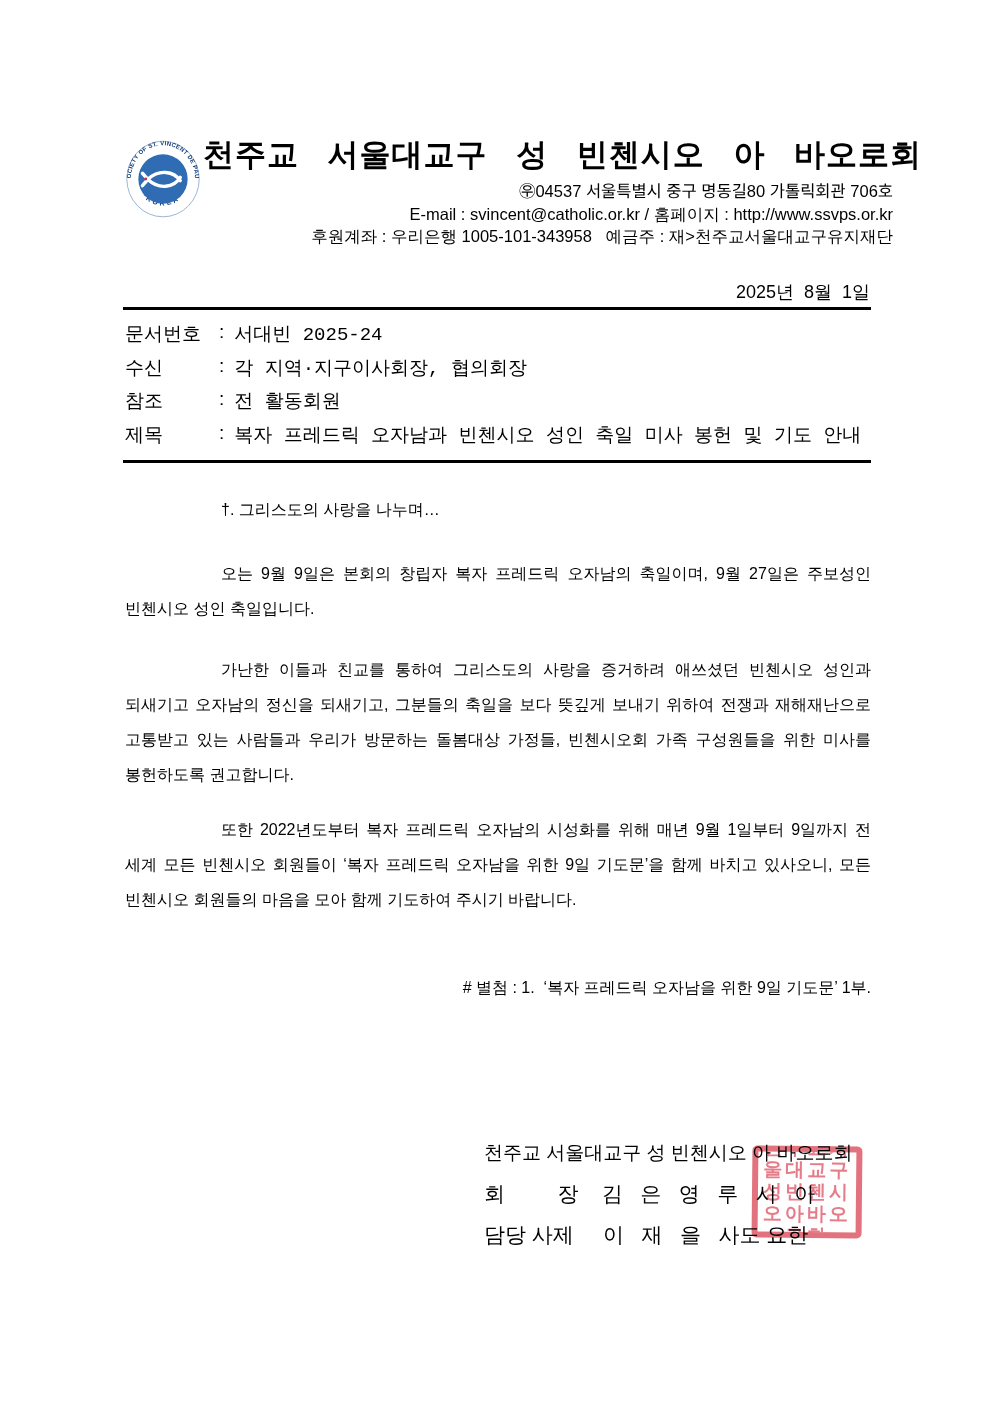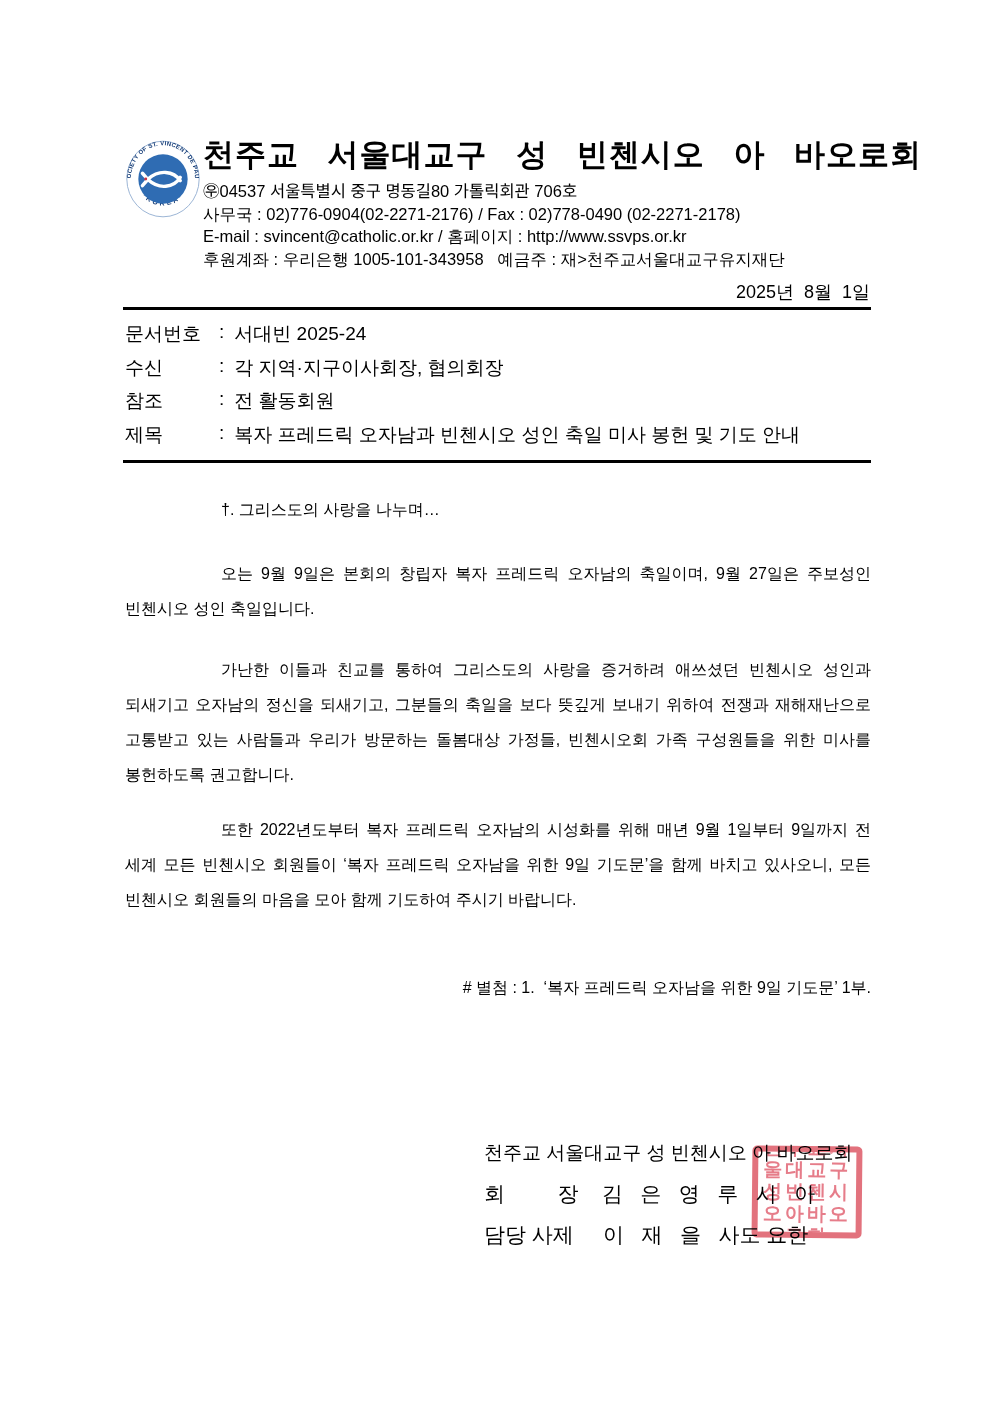--- a/index.html
+++ b/index.html
@@ -10,34 +10,34 @@
   }
   .page{position:relative;width:992px;height:1403px;background:#fff;overflow:hidden;}
 
   
   .logo{position:absolute;left:126px;top:140px;width:74px;height:78px;}
   .header-text{position:absolute;left:203px;top:138px;width:690px;}
   .org-title{
     font-size:31px;font-weight:bold;letter-spacing:1px;word-spacing:19px;
     white-space:nowrap;line-height:34px;margin-bottom:8px;
   }
-  .addr-line{font-size:16.5px;line-height:22.5px;white-space:pre-wrap;}
+  .addr-line{font-size:16.5px;line-height:22.5px;white-space:pre-wrap;text-align:right;}
 
   
   .doc-date{position:absolute;top:280px;right:122px;font-size:18px;white-space:pre-wrap;}
   .rule{position:absolute;left:123px;width:748px;height:3px;background:#000;}
   .rule1{top:307px;}
   .rule2{top:460px;}
 
   
   .meta{position:absolute;left:125px;top:321px;width:746px;font-size:19px;}
   .meta-row{height:33.5px;display:flex;align-items:flex-start;}
   .meta-label{display:inline-block;width:82px;text-align:justify;text-align-last:justify;}
   .meta-sep{display:inline-block;margin:0 10px 0 12px;}
-  .meta-value{white-space:pre-wrap;}
+  .meta-value{white-space:pre-wrap;font-family:Liberation Mono, monospace;}
 
   
   .body-text{position:absolute;left:125px;width:746px;font-size:16px;line-height:35px;
     text-align:justify;word-break:keep-all;}
   .greeting{top:492px;text-align:left;padding-left:96px;}
   .para1{top:556px;text-indent:96px;}
   .para2{top:652px;text-indent:96px;}
   .para3{top:812px;text-indent:96px;}
   .attachment{top:970px;text-align:right;white-space:pre-wrap;}
 
@@ -84,21 +84,20 @@
         <path d="M 66,49 C 58,37 40,35 27,47 L 20,55"></path>
         <path d="M 66,45 C 58,58 40,60 27,48 L 20,40"></path>
       </g>
       <circle cx="24" cy="47" r="1.8" fill="#cc3344"></circle>
     </svg>
   </div>
 
   <div class="header-text">
     <div class="org-title">천주교 서울대교구 성 빈첸시오 아 바오로회</div>
     <div class="addr-line">㉾04537 서울특별시 중구 명동길80 가톨릭회관 706호</div>
-    <div class="addr-line">사무국 : 02)776-0904(02-2271-2176) / Fax : 02)778-0490 (02-2271-2178)</div>
     <div class="addr-line">E-mail : svincent@catholic.or.kr / 홈페이지 : http://www.ssvps.or.kr</div>
     <div class="addr-line">후원계좌 : 우리은행 1005-101-343958   예금주 : 재&gt;천주교서울대교구유지재단</div>
   </div>
 
   <div class="doc-date">2025년  8월  1일</div>
 
   <div class="rule rule1"></div>
   <div class="rule rule2"></div>
 
   <div class="meta">

